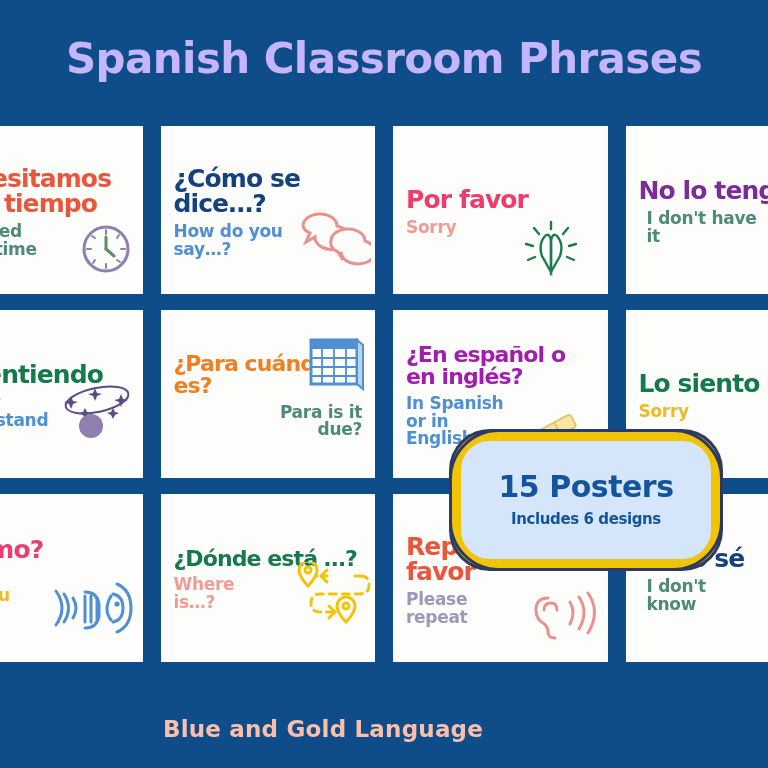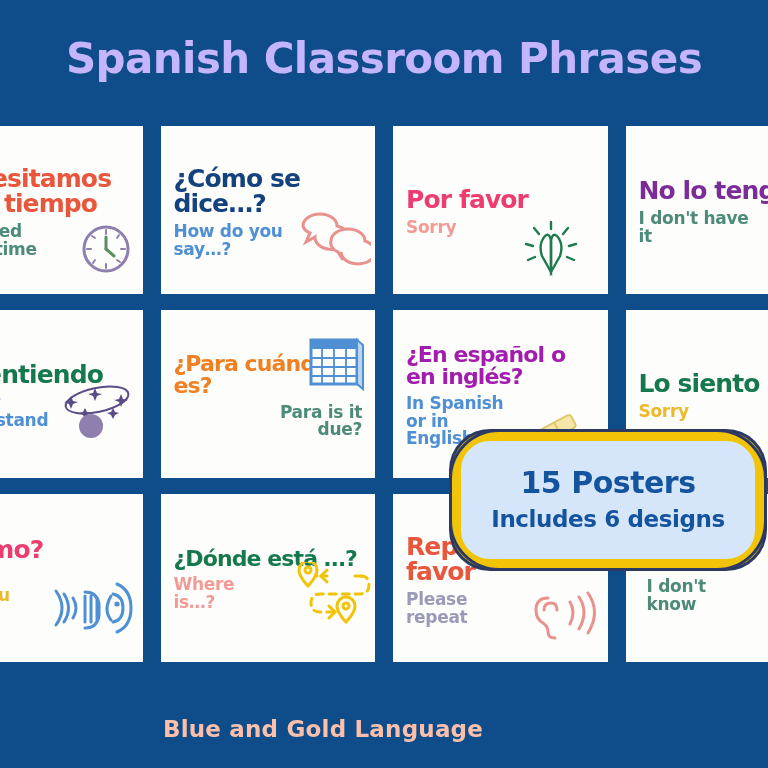--- a/index.html
+++ b/index.html
@@ -62,42 +62,42 @@
     margin:0;
     max-width:62%;
   }
   .art{
     position:absolute;
     pointer-events:none;
   }
   
   #badge{
     position:absolute;
-    left:452px;top:432px;width:312px;height:136px;
+    left:452px;top:432px;width:268px;height:136px;
     background:#d6e6fa;
     border:9px solid #f2c407;
     border-radius:38px;
     box-sizing:border-box;
     box-shadow:0 0 0 3px #2c3a63;
     display:flex;flex-direction:column;
     align-items:center;justify-content:center;
     z-index:20;
   }
   #badge::before{
     content:"";position:absolute;left:-12px;top:-12px;right:-12px;bottom:-12px;
     border:3px solid #2c3a63;border-radius:50px;pointer-events:none;
   }
   #badge-title{
     font-family:"DejaVu Sans", sans-serif;
     font-weight:bold;font-size:30px;color:#14539e;
     letter-spacing:-0.5px;line-height:1;margin-bottom:9px;
   }
   #badge-sub{
     font-family:"DejaVu Sans", sans-serif;
-    font-weight:bold;font-size:23px;color:#14539e;
+    font-weight:bold;font-size:15px;color:#14539e;
     letter-spacing:-0.4px;line-height:1.08;text-align:center;
   }
   
   #footer{
     position:absolute;left:0;bottom:0;width:646px;height:78px;
     display:flex;align-items:center;justify-content:center;
   }
   #footer-text{
     font-family:"DejaVu Sans", sans-serif;
     font-weight:bold;font-size:23px;color:#fcbfaa;
@@ -163,21 +163,21 @@
             <line x1="56" y1="28" x2="49" y2="30"></line>
             <line x1="8" y1="44" x2="15" y2="41"></line>
             <line x1="54" y1="44" x2="47" y2="41"></line>
           </g>
         </svg>
       </span>
     </div>
 
     <div class="card">
       <div class="es" style="color: rgb(124, 44, 153);">No lo tengo</div>
-      <div class="en" style="color: rgb(77, 138, 122);">I don't have it</div>
+      <div class="en" style="color: rgb(77, 138, 122); margin-left: 8px;">I don't have it</div>
       <span class="art" style="right:12px;bottom:44px;">
         <svg width="62" height="56" viewBox="0 0 62 56">
           <g transform="rotate(38 31 28)">
             <rect x="8" y="22" width="36" height="12" fill="#f2c407" stroke="#e0ae00" stroke-width="1.6"></rect>
             <polygon points="44,22 58,28 44,34" fill="#f5d86a" stroke="#e0ae00" stroke-width="1.6"></polygon>
             <rect x="2" y="22" width="7" height="12" fill="#e8918d" stroke="#e0ae00" stroke-width="1.4"></rect>
           </g>
         </svg>
       </span>
     </div>

